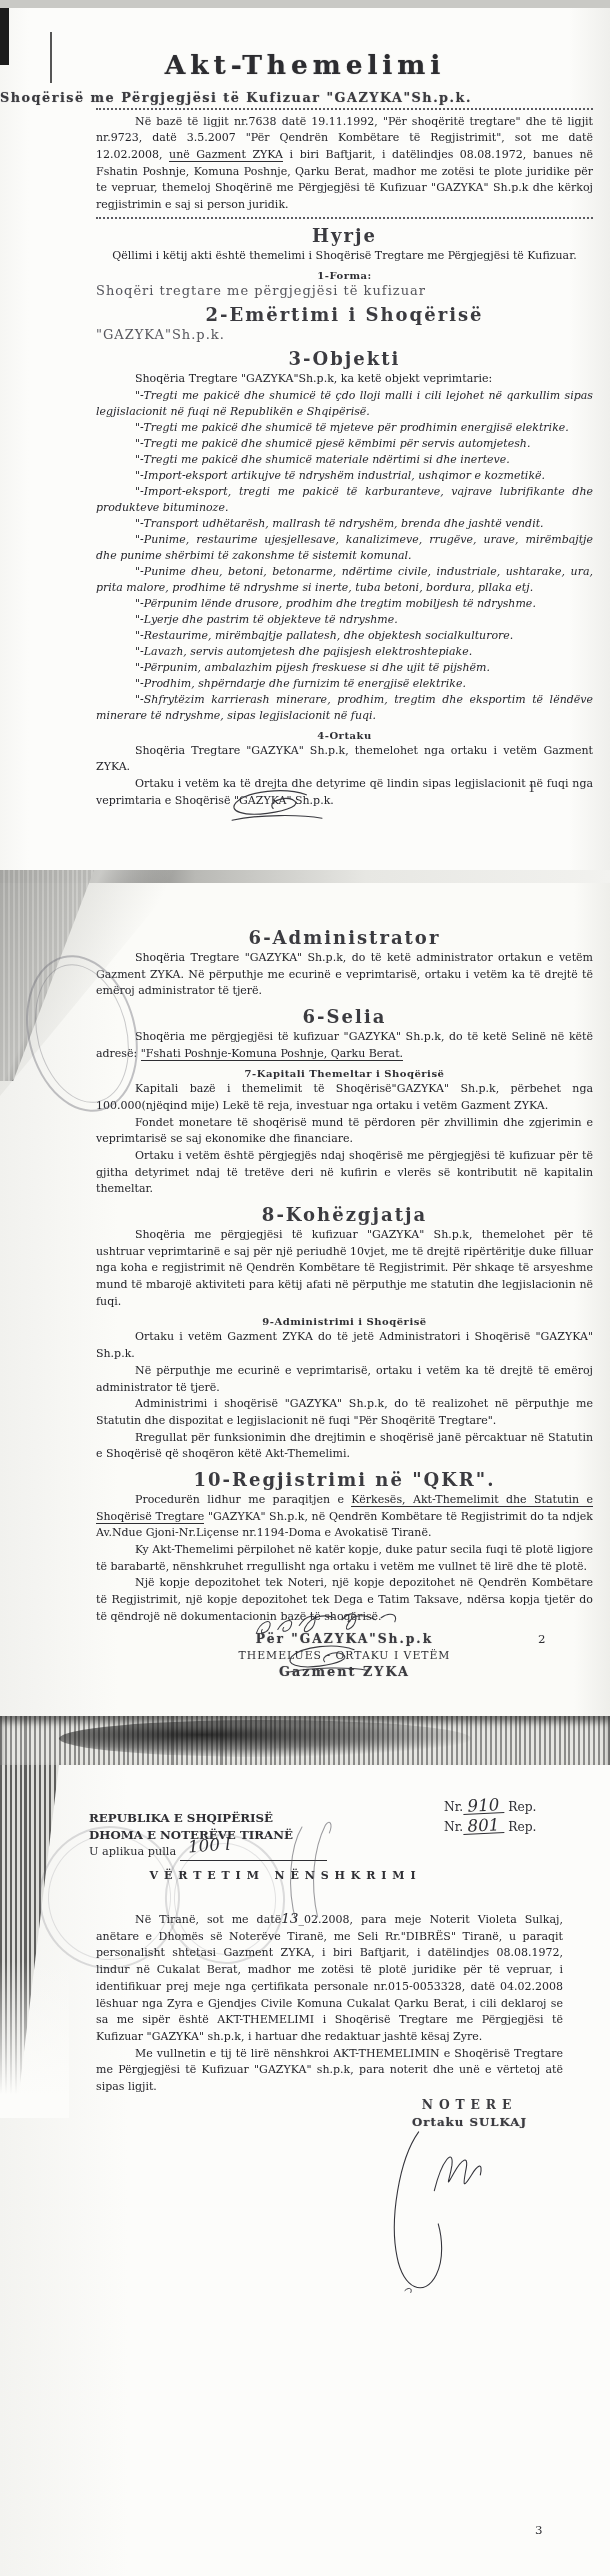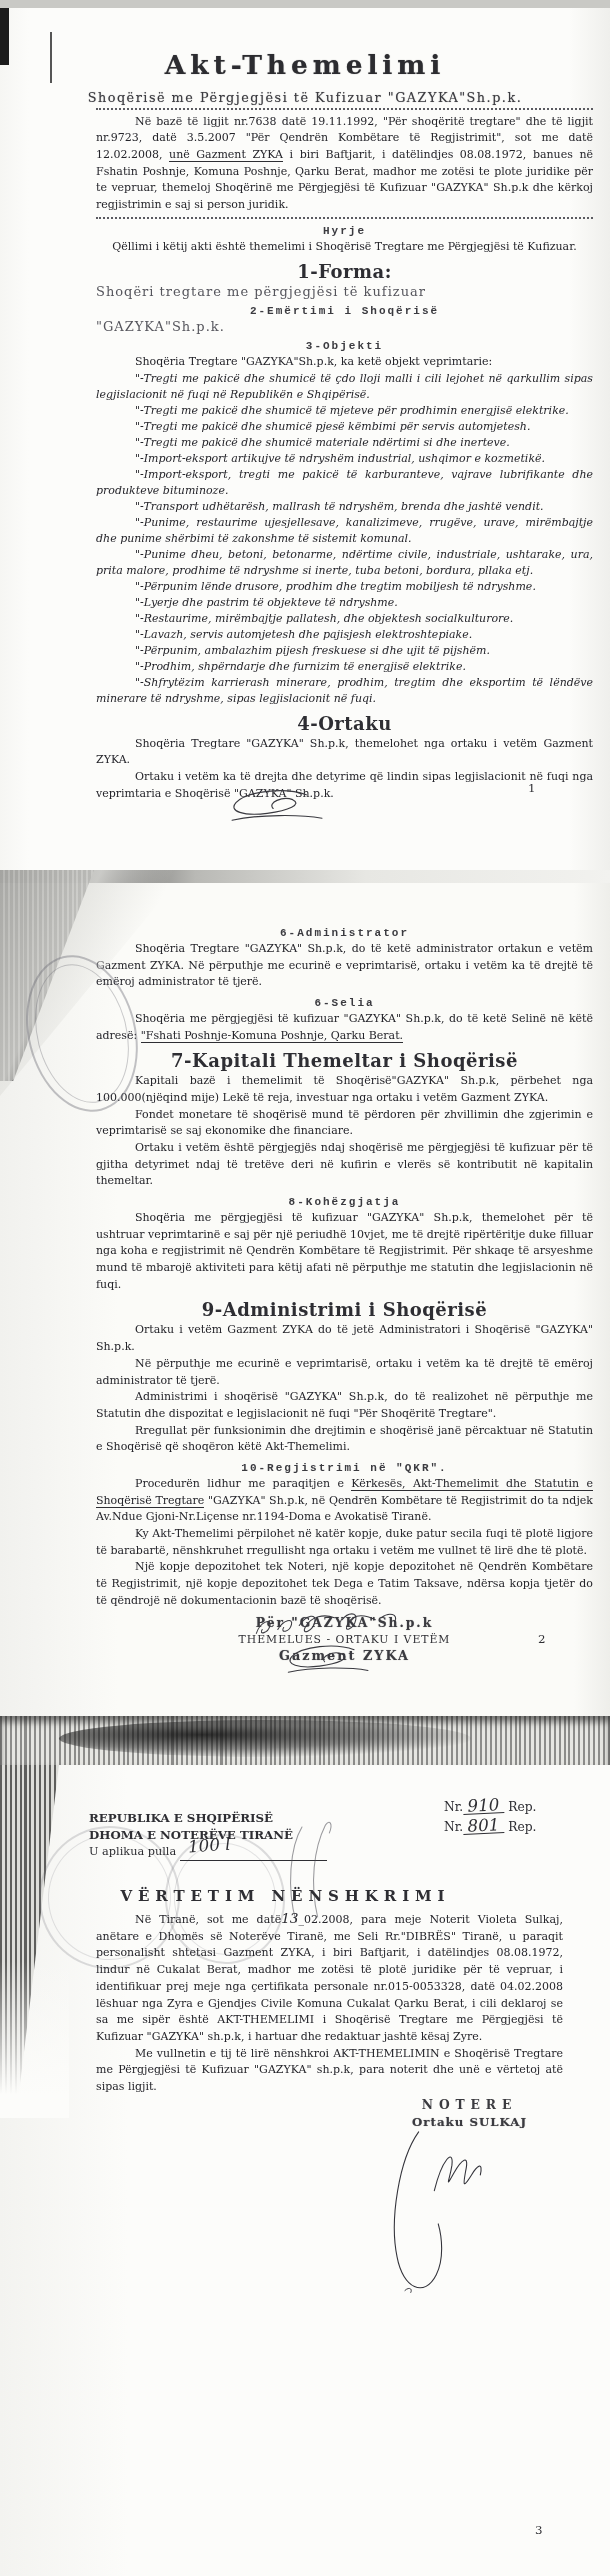--- a/index.html
+++ b/index.html
@@ -10,35 +10,35 @@
   }
   .page{position:relative;background:#fbfbf8;}
   #page1{height:862px;background:linear-gradient(to right,#f6f6f3 0,#fcfcfa 29px,#fcfcfa 569px,#efefec 610px);}
   #page2{height:895px;background:linear-gradient(to right,#f1f1ee 0,#fbfbf8 118px,#fbfbf8 574px,#eeeeea 610px);}
   #page3{height:819px;background:linear-gradient(to right,#f3f3f0 0,#fcfcfa 128px,#fcfcfa 610px);}
 
   
   .body-text{font-size:11px;line-height:16.7px;text-align:justify;margin:0;}
   .indent{text-indent:39px;}
   .content{padding:0 17px 0 96px;}
-  .h-eng{font-weight:bold;letter-spacing:2px;text-align:center;font-size:11px;color:#3b3b40;margin:5.9px 0 2px 0;font-family:Liberation Mono, monospace;}
-  .h-plain{font-weight:bold;text-align:center;font-size:18px;color:#2e2e33;margin:5.9px 0 2px 0;letter-spacing:0.5px;}
+  .h-eng{font-weight:bold;letter-spacing:2px;text-align:center;font-size:18px;color:#3b3b40;margin:5.9px 0 2px 0;}
+  .h-plain{font-weight:bold;text-align:center;font-size:10px;color:#2e2e33;margin:5.9px 0 2px 0;letter-spacing:0.5px;}
   .small-eng{font-weight:normal;letter-spacing:1px;font-size:13px;color:#55555c;margin:2px 0;}
   .italic{font-style:italic;}
   .u{border-bottom:1px solid #2e2e33;}
   .dotted-rule{border:0;border-top:2px dotted #5a5a60;margin:2.9px 0 3.9px 0;height:0;}
   .pagenum{position:absolute;font-size:11.8px;color:#2e2e33;}
 
   
   .doc-title{
     text-align:center;font-weight:bold;font-size:26.5px;letter-spacing:4.9px;color:#2c2c30;
     margin:0;padding-top:41px;text-shadow:0 0 1px #8a8a8a;
   }
   .doc-subtitle{
-    text-align:center;font-weight:normal;font-size:12.8px;letter-spacing:1.5px;color:#3b3b40;
+    font-weight:bold;font-size:12.8px;letter-spacing:1.5px;color:#3b3b40;
     margin:9.8px 0 2px 0;text-shadow:0 0 1px #9a9a9a;
   }
 
   
   .edge-bar{position:absolute;left:0;top:0;width:8.8px;height:57px;background:#1c1c1c;}
   .tick-mark{position:absolute;left:50px;top:23.6px;width:2px;height:51px;background:#555;}
   .binder-band{position:absolute;left:0;top:0;right:0;height:12.8px;
     background:linear-gradient(to right,#141414 0,#4c4c4c 12%,#b9b9b5 32%,#e7e7e3 60%,#f2f2ef 100%);}
   .binder-wedge{position:absolute;left:0;top:0;width:94px;height:211px;
     background:repeating-linear-gradient(90deg,#0f0f0f 0 2.9px,#6f6f6f 2.9px 4.9px);
@@ -70,22 +70,22 @@
   .hand{font-style:italic;color:#2a2a30;}
 
   
   .p3-left{position:absolute;left:89px;top:45px;font-size:11.8px;font-weight:bold;color:#2e2e33;line-height:16.7px;}
   .p3-pulla{font-weight:normal;font-size:11.3px;margin-top:1px;}
   .pulla-line{display:inline-block;width:147px;border-bottom:1px solid #2e2e33;position:relative;height:13.7px;vertical-align:bottom;}
   .pulla-hand{position:absolute;left:7.9px;top:-9.8px;font-size:16.7px;transform:rotate(-4deg);font-style:italic;}
   .p3-right{position:absolute;left:444px;top:33px;font-size:12.3px;color:#2e2e33;line-height:19.6px;}
   .rep-hand{display:inline-block;width:41px;border-bottom:1px solid #2e2e33;text-align:center;
     font-size:16.7px;font-style:italic;transform:rotate(-3deg);line-height:13.7px;}
-  .p3-title{position:absolute;left:0;right:39px;top:122px;text-align:center;
-    font-weight:bold;font-size:15px;letter-spacing:5.9px;color:#2e2e33;}
+  .p3-title{position:absolute;left:0;right:39px;top:104px;text-align:center;
+    font-weight:bold;font-size:11px;letter-spacing:5.9px;color:#2e2e33;}
   .p3-body{position:absolute;left:96px;right:47px;top:145px;}
   .p3-notere{position:absolute;left:412px;top:332px;text-align:center;font-weight:bold;color:#3b3b40;}
   .p3-notere .l1{letter-spacing:5.9px;font-size:12.3px;}
   .p3-notere .l2{letter-spacing:1px;font-size:11.8px;margin-top:2.9px;text-shadow:0 0 1px #9a9a9a;}
 
   .signoff{text-align:center;margin-top:5.9px;}
   .signoff .per{font-weight:bold;letter-spacing:2px;font-size:12.3px;color:#3b3b40;text-shadow:0 0 1px #9a9a9a;}
   .signoff .them{font-size:10.8px;letter-spacing:1px;color:#2e2e33;margin-top:2.9px;}
   .signoff .name{font-weight:bold;letter-spacing:2px;font-size:12.8px;color:#3b3b40;margin-top:2px;text-shadow:0 0 1px #9a9a9a;}
 </style>

